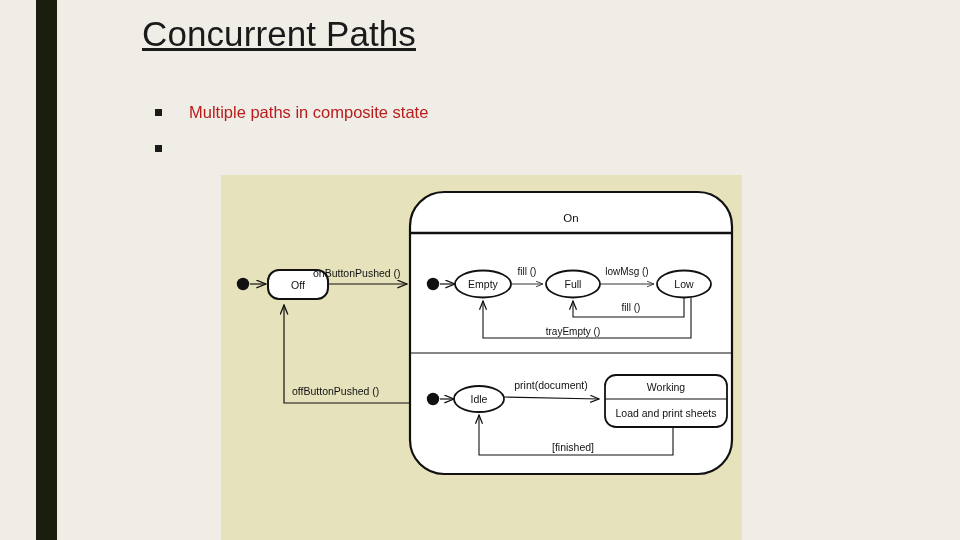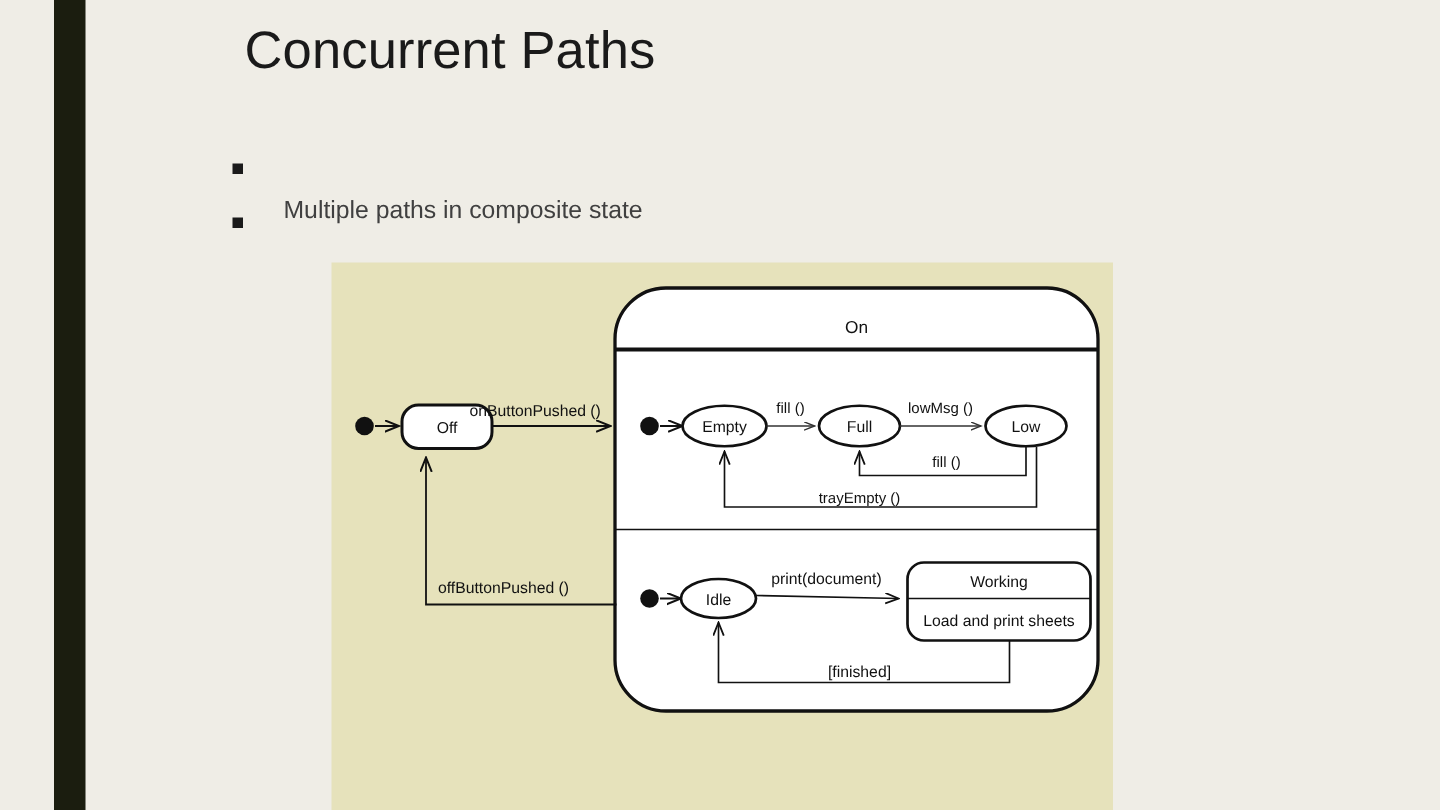--- a/index.html
+++ b/index.html
@@ -12,32 +12,32 @@
   .slide{position:absolute;inset:0;background:#EFEDE6;}
 
   
   .accent-bar{
     position:absolute;left:36px;top:0;width:21px;height:540px;
     background:#1B1D0F;
   }
 
   
   .title{
-    position:absolute;left:163px;top:12px;width:700px;
+    position:absolute;left:142px;top:12px;width:700px;
     font-size:35px;line-height:44px;color:#1A1A1A;
-    letter-spacing:0.1px;font-weight:400;
+    letter-spacing:0.1px;font-weight:400;text-decoration:underline;
   }
 
   
   .bullets{position:absolute;left:155px;top:100px;width:640px;}
   .bullet-row{display:flex;align-items:flex-start;margin-bottom:10px;height:26px;}
   .bullet-mark{
     width:7px;height:7px;background:#1A1A1A;margin-top:9px;margin-right:27px;flex:0 0 auto;
   }
-  .bullet-text{font-size:16.5px;line-height:25px;color:#404040;margin-top:28px;}
+  .bullet-text{font-size:16.5px;line-height:25px;color:#b91c1c;}
 
   
   .figure{
     position:absolute;left:221px;top:175px;width:521px;height:370px;
     background:#E6E2BB;
     overflow:hidden;
   }
   .fig-svg{display:block;width:521px;height:314px;}
 
   

